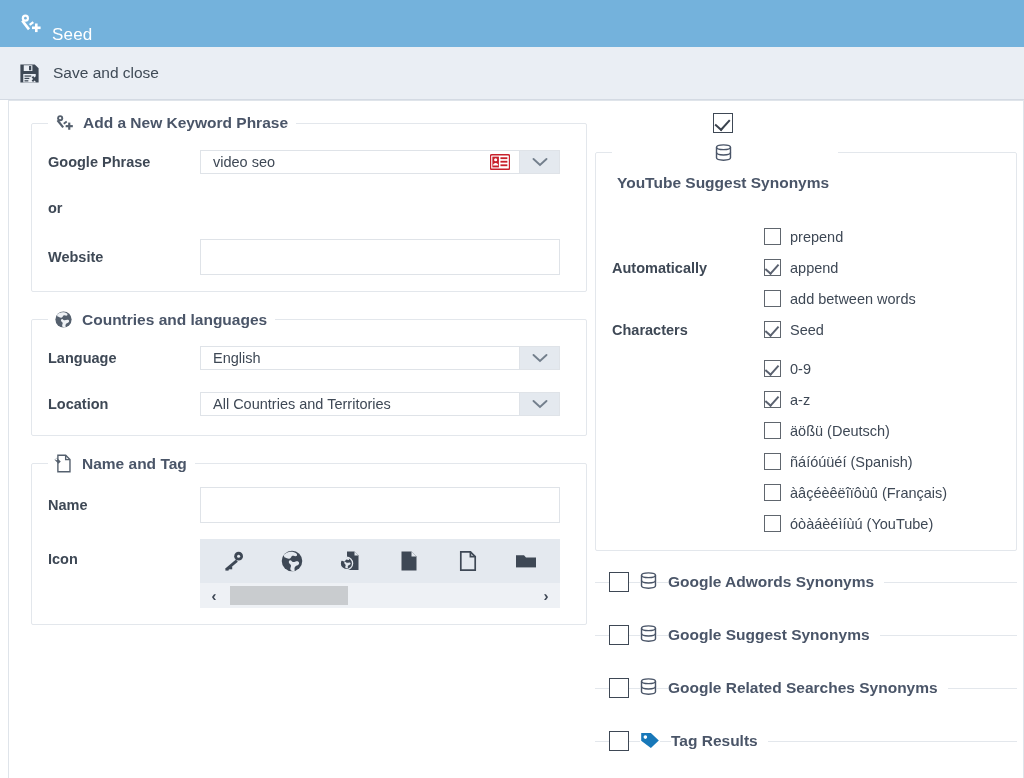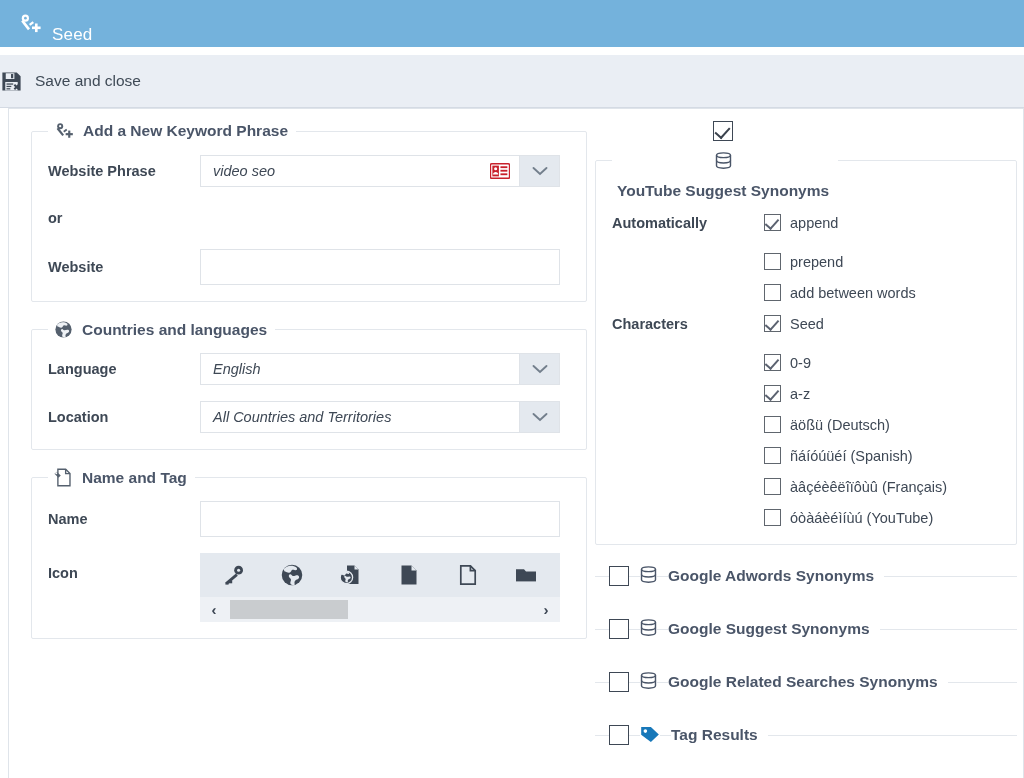--- a/index.html
+++ b/index.html
@@ -27,22 +27,22 @@
     margin-top: 23px;
   }
 
   
   .toolbar {
     height: 53px;
     background: #eaeef4;
     border-bottom: 1px solid #d4dae3;
     display: flex;
     align-items: center;
+    padding-left: 18px;
     gap: 12px;
-    margin-top: 8px;
   }
   .toolbar .tb-label {
     color: #3f4a56;
     font-size: 15.5px;
   }
   .toolbar .tbitem {
     display: flex; align-items: center; gap: 12px;
     cursor: default;
   }
 
@@ -94,25 +94,24 @@
     flex: 0 0 152px;
     font-size: 14.5px;
     font-weight: 700;
     color: #3e4855;
   }
   .fctrl { flex: 1; }
 
   
   .inputwrap {
     display: flex;
-    height: 32px;
+    height: 24px;
     width: 360px;
     border: 1px solid #dfe3e8;
     background: #fff;
-    font-style: italic;
   }
   .inputwrap .txt {
     flex: 1;
     display: flex; align-items: center;
     padding: 0 8px 0 12px;
     font-size: 14.5px;
     color: #3e4855;
     overflow: hidden; white-space: nowrap;
   }
   .inputwrap .trailicon {
@@ -294,21 +293,21 @@
                 <rect x="14" y="14.5" width="8.6" height="2.6"></rect>
                 <rect x="17" y="11.5" width="2.6" height="8.6"></rect>
               </g>
               <circle cx="7.4" cy="6.2" r="1.35" fill="#ffffff"></circle>
             </svg>
           </span>
           <span class="lg-text">Add a New Keyword Phrase</span>
         </legend>
 
         <div class="frow">
-          <div class="flabel">Website Phrase</div>
+          <div class="flabel">Google Phrase</div>
           <div class="fctrl">
             <div class="inputwrap">
               <div class="txt">video seo</div>
               <div class="trailicon">
                 <svg width="20" height="16" viewBox="0 0 22 17">
                   <rect x="0.5" y="0.5" width="21" height="16" rx="1.5" fill="#ffffff" stroke="#c8202b" stroke-width="1.6"></rect>
                   <rect x="2.6" y="2.6" width="7.2" height="11.8" fill="#c8202b"></rect>
                   <circle cx="6.2" cy="6" r="1.7" fill="#ffffff"></circle>
                   <path d="M3.3 12.4c0-1.8 1.3-2.9 2.9-2.9s2.9 1.1 2.9 2.9z" fill="#ffffff"></path>
                   <rect x="11.5" y="3.3" width="7.6" height="2" fill="#c8202b"></rect>
@@ -478,31 +477,31 @@
           <span>
             <svg width="17" height="19" viewBox="0 0 18 20">
               <ellipse cx="9" cy="3.4" rx="7.4" ry="2.5" fill="none" stroke="#4a5568" stroke-width="1.5"></ellipse>
               <path d="M1.6 3.4v5.6c0 1.4 3.3 2.5 7.4 2.5s7.4-1.1 7.4-2.5V3.4" fill="none" stroke="#4a5568" stroke-width="1.5"></path>
               <path d="M1.6 9v5.6c0 1.4 3.3 2.5 7.4 2.5s7.4-1.1 7.4-2.5V9" fill="none" stroke="#4a5568" stroke-width="1.5"></path>
             </svg>
           </span>
           <span>YouTube Suggest Synonyms</span>
         </legend>
 
+        <div class="cbrow" style="margin-top:22px;">
+          <div class="cbopt plain">
+            <span class="chk"></span>
+            <span>prepend</span>
+          </div>
+        </div>
         <div class="cbrow">
           <div class="rlabel">Automatically</div>
           <div class="cbopt">
             <span class="chk on"></span>
             <span>append</span>
-          </div>
-        </div>
-        <div class="cbrow" style="margin-top:22px;">
-          <div class="cbopt plain">
-            <span class="chk"></span>
-            <span>prepend</span>
           </div>
         </div>
         <div class="cbrow">
           <div class="cbopt plain">
             <span class="chk"></span>
             <span>add between words</span>
           </div>
         </div>
 
         <div class="cbrow">

